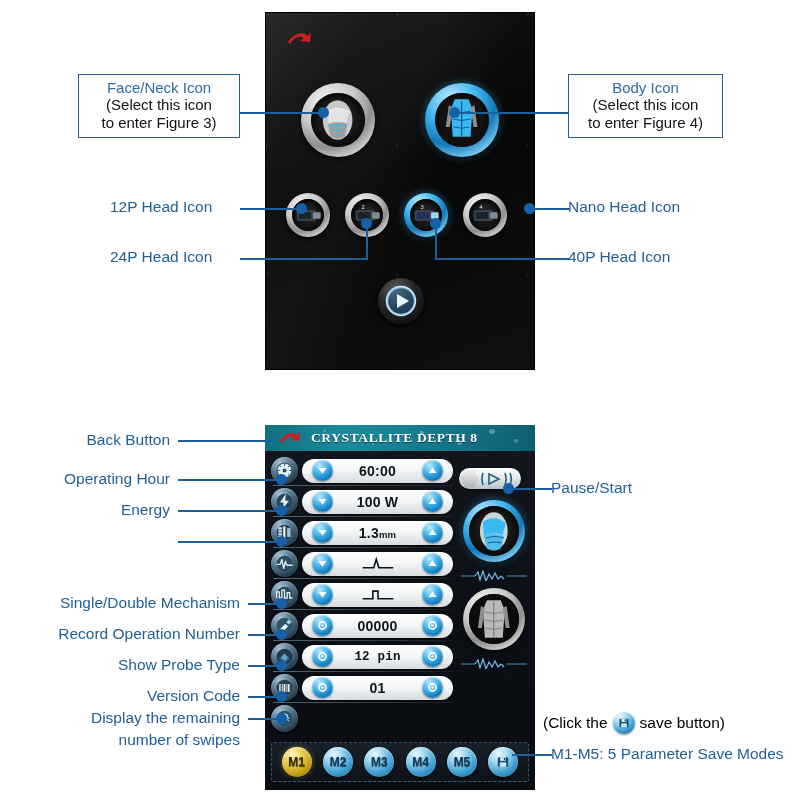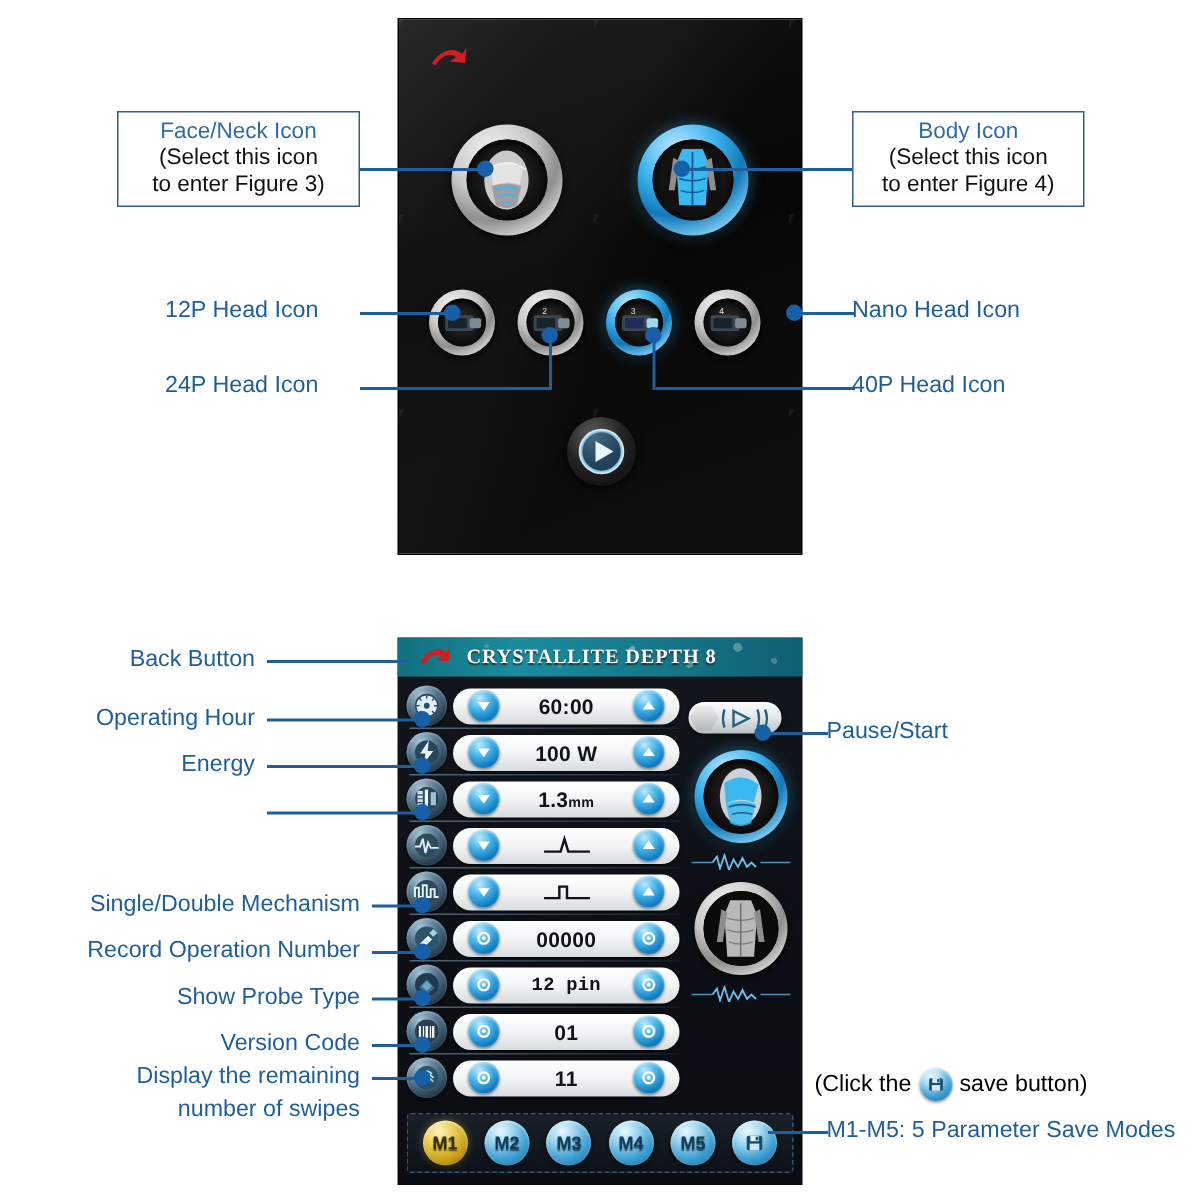--- a/index.html
+++ b/index.html
@@ -626,35 +626,20 @@
 
       <div class="prow">
         <div class="picon">
           <svg viewBox="0 0 24 24" width="21" height="21" aria-hidden="true">
             <circle cx="12" cy="12" r="9" fill="#2b5164"></circle>
             <path d="M7 12 q5 -6 10 0" stroke="#d9edf6" stroke-width="1.4" fill="none"></path>
             <path d="M7 15 q5 -6 10 0" stroke="#9fc6d8" stroke-width="1.4" fill="none"></path>
             <path d="M8 9 q4 -4 8 0" stroke="#d9edf6" stroke-width="1.2" fill="none"></path>
           </svg>
         </div>
-        <div class="pfield">
-          <div class="pbtn">
-            <svg viewBox="0 0 16 16" width="13" height="13" aria-hidden="true">
-                <circle cx="8" cy="8" r="4.4" fill="none" stroke="#ffffff" stroke-width="2"></circle>
-                <circle cx="8" cy="8" r="1.6" fill="#ffffff"></circle>
-              </svg>
-          </div>
-          <div class="pval">11</div>
-          <div class="pbtn">
-            <svg viewBox="0 0 16 16" width="13" height="13" aria-hidden="true">
-                <circle cx="8" cy="8" r="4.4" fill="none" stroke="#ffffff" stroke-width="2"></circle>
-                <circle cx="8" cy="8" r="1.6" fill="#ffffff"></circle>
-              </svg>
-          </div>
-        </div>
       </div>
     </div>
 
     <div class="dev-right">
       <div class="ps-pill">
         <div class="hexknob"></div>
         <svg viewBox="0 0 40 18" width="40" height="18" aria-hidden="true">
           <path d="M4 3 q-2 6 0 12" stroke="#25617f" stroke-width="1.6" fill="none"></path>
           <path d="M10 4 L20 9 L10 14 Z" fill="none" stroke="#25617f" stroke-width="1.6"></path>
           <path d="M26 3 q2 6 0 12" stroke="#25617f" stroke-width="1.6" fill="none"></path>

